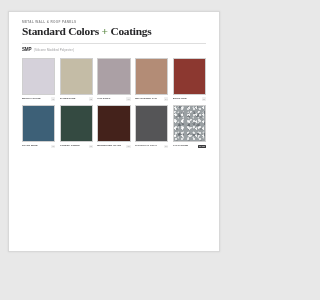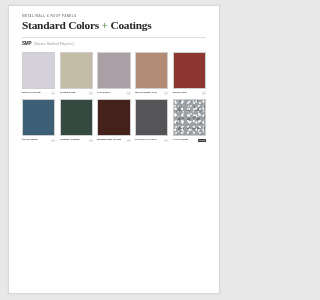--- a/index.html
+++ b/index.html
@@ -4,22 +4,22 @@
 <style>
   html, body {
     margin: 0; padding: 0;
     width: 230px; height: 300px;
     background: #e8e8e8;
     font-family: "Liberation Sans", sans-serif;
     overflow: hidden;
   }
   #page {
     position: absolute;
-    left: 8px; top: 5px;
-    width: 212px; height: 289px;
+    left: 8px; top: 11px;
+    width: 212px; height: 241px;
     background: #ffffff;
     border: 1px solid #d8d8d8;
     box-sizing: border-box;
     box-shadow: 0 0 2px rgba(0,0,0,0.08);
     overflow: hidden;
   }
   .inner { padding: 9px 13px 0 13px; }
 
   
   .eyebrow {

